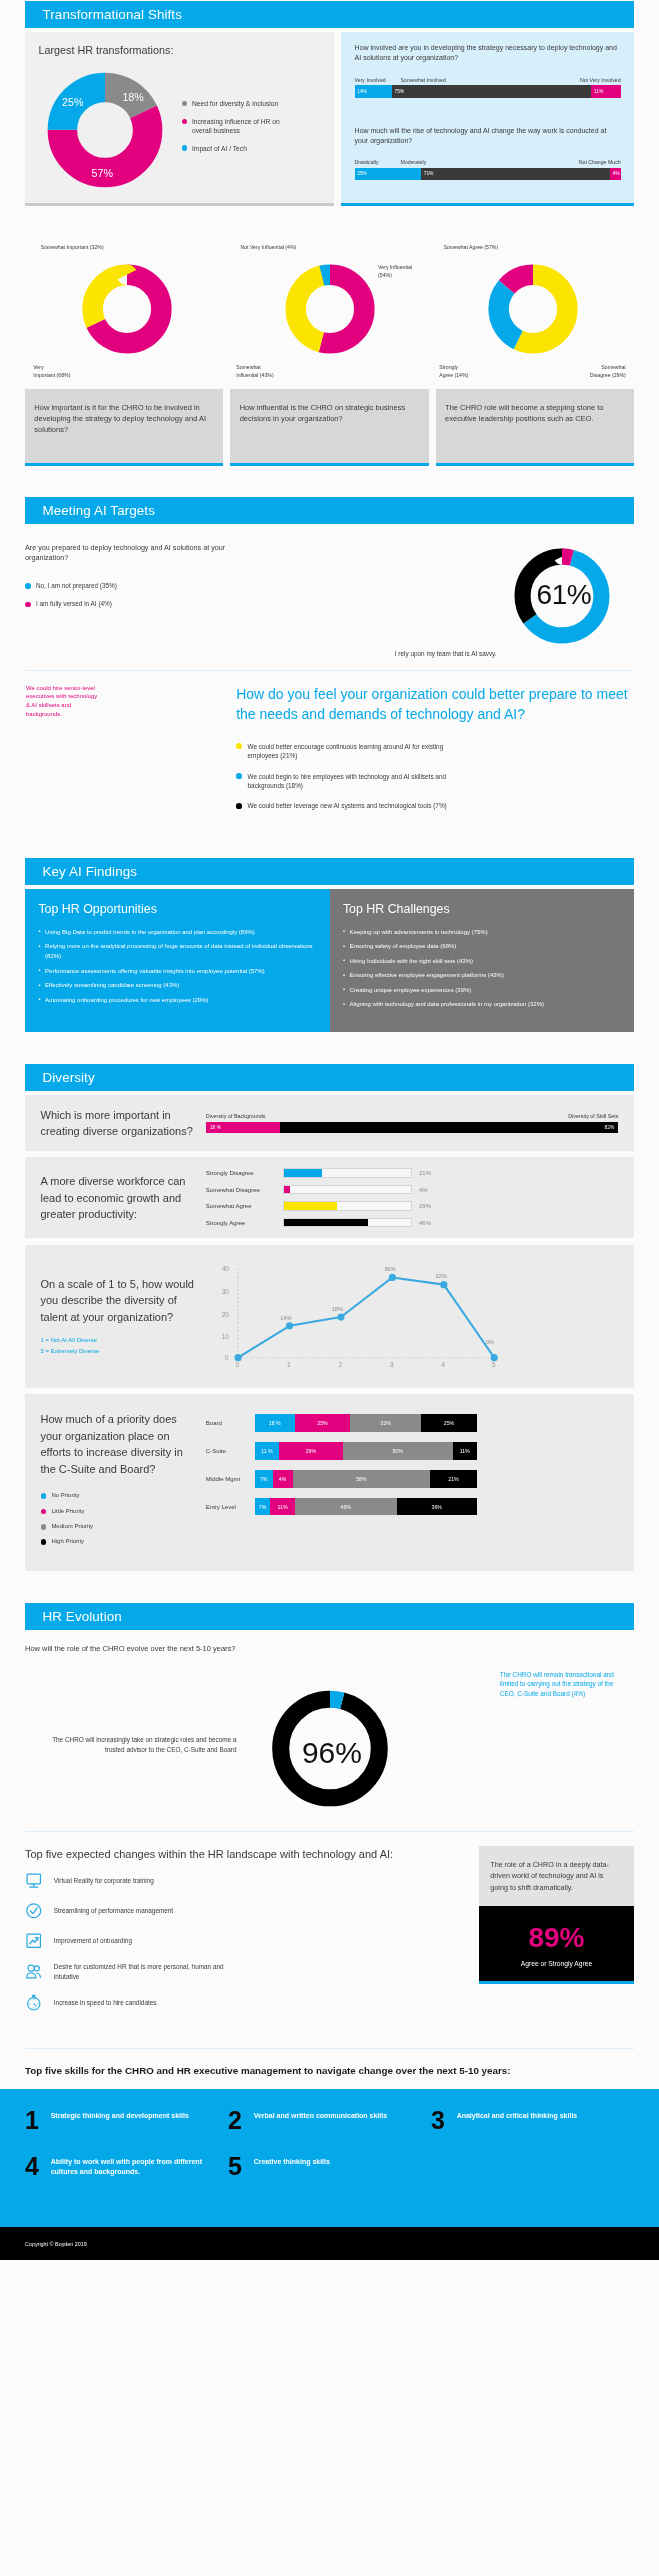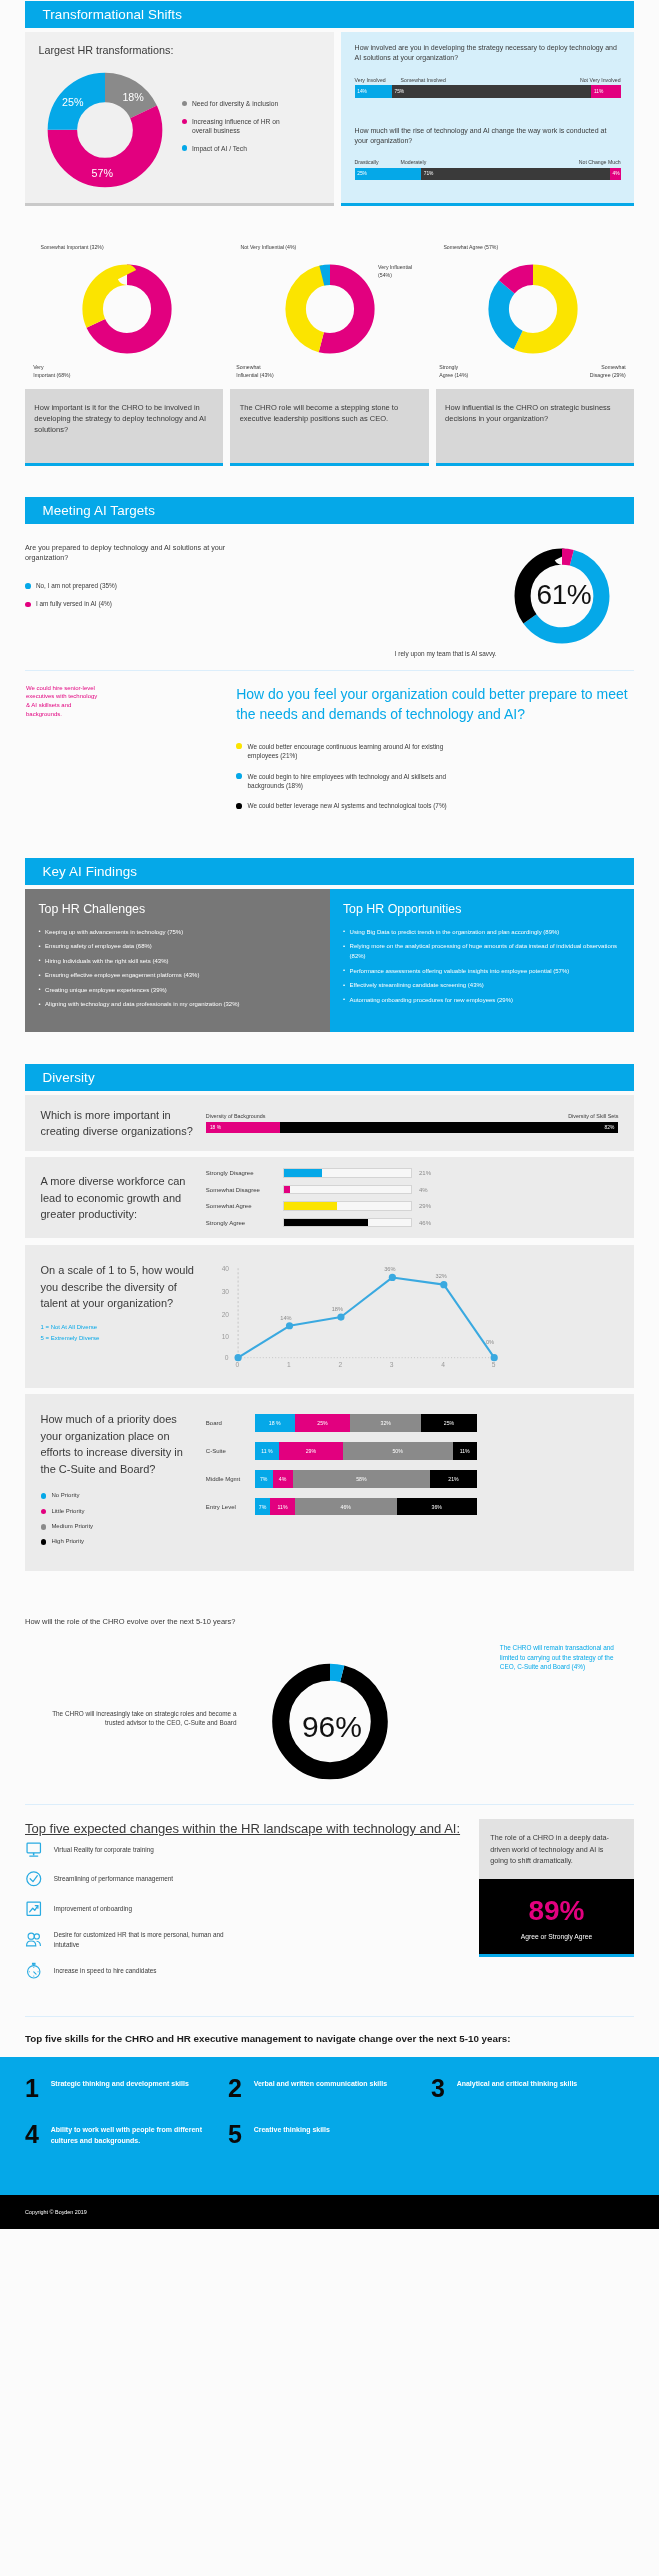--- a/index.html
+++ b/index.html
@@ -114,21 +114,21 @@
   .evo-q { font-size: 7.5px; line-height: 1.5; color: #3a3a3a; margin: 13.4px 25px 0 25px; max-width: 216px; }
   .evo-wrap { position: relative; margin: 4.1px 25px 0 25px; height: 155px; }
   .evo-note-right { position: absolute; right: 5.2px; top: 11.3px; width: 129px; font-size: 6.4px; line-height: 1.5; color: #05a8e8; }
   .evo-note-left { position: absolute; left: 15.5px; top: 77px; width: 196px; text-align: right; font-size: 6.4px; line-height: 1.5; color: #3a3a3a; }
   .evo-center { position: absolute; left: 50%; top: 12.4px; transform: translateX(-50%); }
   .evo-pct { position: absolute; left: 50%; top: 78px; transform: translateX(-46%); font-size: 30px; color: #111; }
 
   
   .chg-row { display: flex; margin: 14.4px 25px 0 25px; gap: 10.3px; }
   .chg-left { flex: 1; }
-  .chg-title { font-size: 13px; line-height: 1.5; color: #3a3a3a; margin-bottom: 2px; text-decoration: underline; }
+  .chg-title { font-size: 11px; line-height: 1.5; color: #3a3a3a; margin-bottom: 10px; }
   .chg-item { display: flex; align-items: center; gap: 11.3px; margin-bottom: 12.4px; }
   .chg-ic { flex: 0 0 17.5px; height: 17.5px; }
   .chg-txt { font-size: 6.4px; color: #3a3a3a; line-height: 1.5; max-width: 170px; }
   .chg-right { flex: 0 0 155px; }
   .chg-quote { background: #e2e2e2; padding: 13.4px 11.3px; font-size: 7.2px; line-height: 1.55; color: #3a3a3a; }
   .chg-stat { background: #000; padding: 17.5px 0 14.4px 0; text-align: center; border-bottom: 3.6px solid #05a8e8; }
   .chg-stat .n { font-size: 28px; color: #e2007f; font-weight: 700; line-height: 1; }
   .chg-stat .c { color: #fff; font-size: 6.7px; margin-top: 8.2px; }
 
   
@@ -271,22 +271,22 @@
           <div style="text-align:right">
             <div>Somewhat</div>
             <div>Disagree (29%)</div>
           </div>
         </div>
       </div>
     </div>
 
     <div class="inf-boxes">
       <div class="inf-box">How important is it for the CHRO to be involved in developing the strategy to deploy technology and AI solutions?</div>
+      <div class="inf-box">How influential is the CHRO on strategic business decisions in your organization?</div>
       <div class="inf-box">The CHRO role will become a stepping stone to executive leadership positions such as CEO.</div>
-      <div class="inf-box">How influential is the CHRO on strategic business decisions in your organization?</div>
     </div>
   </div>
 
   <div class="section" style="padding-top:24px;">
     <div class="band">Meeting AI Targets</div>
 
     <div class="mat-row">
       <div class="mat-left">
         <div class="mat-q">Are you prepared to deploy technology and AI solutions at your organization?</div>
         <ul class="mat-legend" style="list-style:none">
@@ -335,41 +335,41 @@
             <span>We could better leverage new AI systems and technological tools (7%)</span>
           </li>
         </ul>
       </div>
     </div>
   </div>
 
   <div class="section" style="padding-top:29px;">
     <div class="band">Key AI Findings</div>
     <div class="find-row">
+      <div class="find-col opp">
+        <div class="find-title">Top HR Opportunities</div>
+        <ul>
+          <li>Using Big Data to predict trends in the organization and plan accordingly (89%)</li>
+          <li>Relying more on the analytical processing of huge amounts of data instead of individual observations (82%)</li>
+          <li>Performance assessments offering valuable insights into employee potential (57%)</li>
+          <li>Effectively streamlining candidate screening (43%)</li>
+          <li>Automating onboarding procedures for new employees (29%)</li>
+        </ul>
+      </div>
       <div class="find-col chal">
         <div class="find-title">Top HR Challenges</div>
         <ul>
           <li>Keeping up with advancements in technology (75%)</li>
           <li>Ensuring safety of employee data (68%)</li>
           <li>Hiring Individuals with the right skill sets (43%)</li>
           <li>Ensuring effective employee engagement platforms (43%)</li>
           <li>Creating unique employee experiences (39%)</li>
           <li>Aligning with technology and data professionals in my organization (32%)</li>
         </ul>
       </div>
-      <div class="find-col opp">
-        <div class="find-title">Top HR Opportunities</div>
-        <ul>
-          <li>Using Big Data to predict trends in the organization and plan accordingly (89%)</li>
-          <li>Relying more on the analytical processing of huge amounts of data instead of individual observations (82%)</li>
-          <li>Performance assessments offering valuable insights into employee potential (57%)</li>
-          <li>Effectively streamlining candidate screening (43%)</li>
-          <li>Automating onboarding procedures for new employees (29%)</li>
-        </ul>
-      </div>
     </div>
   </div>
 
   <div class="section" style="padding-top:25px;">
     <div class="band">Diversity</div>
 
     <div class="div-card">
       <div class="div-q">Which is more important in creating diverse organizations?</div>
       <div class="div-right">
         <div class="dv-heads">
@@ -410,21 +410,21 @@
         <div class="ag-row" style="margin-bottom:0">
           <div class="ag-lab">Strongly Agree</div>
           <div class="ag-track">
               <div class="ag-fill" style="width:66%;background:#000"></div>
             </div>
           <div class="ag-val">46%</div>
         </div>
       </div>
     </div>
 
-    <div class="div-card" style="margin-top:6.2px;align-items:flex-start;padding:17.5px 15.5px;">
+    <div class="div-card" style="margin-top:6.2px;align-items:center;padding:17.5px 15.5px;">
       <div style="flex:0 0 155px">
         <div class="div-q">On a scale of 1 to 5, how would you describe the diversity of talent at your organization?</div>
         <div class="scale-note">1 = Not At All Diverse</div>
         <div class="scale-note" style="margin-top:1px">5 = Extremely Diverse</div>
       </div>
       <div class="div-right" style="padding-left:20.6px">
         <svg width="289" height="108" viewBox="0 0 560 210">
 
           <text x="10" y="18" font-size="13" fill="#9a9a9a" font-family="Liberation Sans">40</text>
           <text x="10" y="62" font-size="13" fill="#9a9a9a" font-family="Liberation Sans">30</text>
@@ -516,20 +516,21 @@
             <div style="width:11%;background:#e2007f">11%</div>
             <div style="width:46%;background:#8a8a8a">46%</div>
             <div style="width:36%;background:#000">36%</div>
           </div>
         </div>
       </div>
     </div>
   </div>
 
   <div class="section" style="padding-top:25px;">
+    <div class="band">HR Evolution</div>
 
     <div class="evo-q">How will the role of the CHRO evolve over the next 5-10 years?</div>
 
     <div class="evo-wrap">
       <div class="evo-note-right">The CHRO will remain transactional and limited to carrying out the strategy of the CEO, C-Suite and Board (4%)</div>
       <div class="evo-note-left">The CHRO  will increasingly take on strategic roles and become a trusted advisor to the CEO, C-Suite and Board</div>
       <div class="evo-center">
         <svg width="155" height="155" viewBox="0 0 100 100">
           <circle r="31.8" cx="50" cy="50" fill="transparent" stroke="#000000" stroke-width="11" stroke-dasharray="191.8 8" stroke-dashoffset="-8" transform="rotate(-90 50 50)"></circle>
           <circle r="31.8" cx="50" cy="50" fill="transparent" stroke="#05a8e8" stroke-width="11" stroke-dasharray="8 191.8" stroke-dashoffset="0" transform="rotate(-90 50 50)"></circle>

